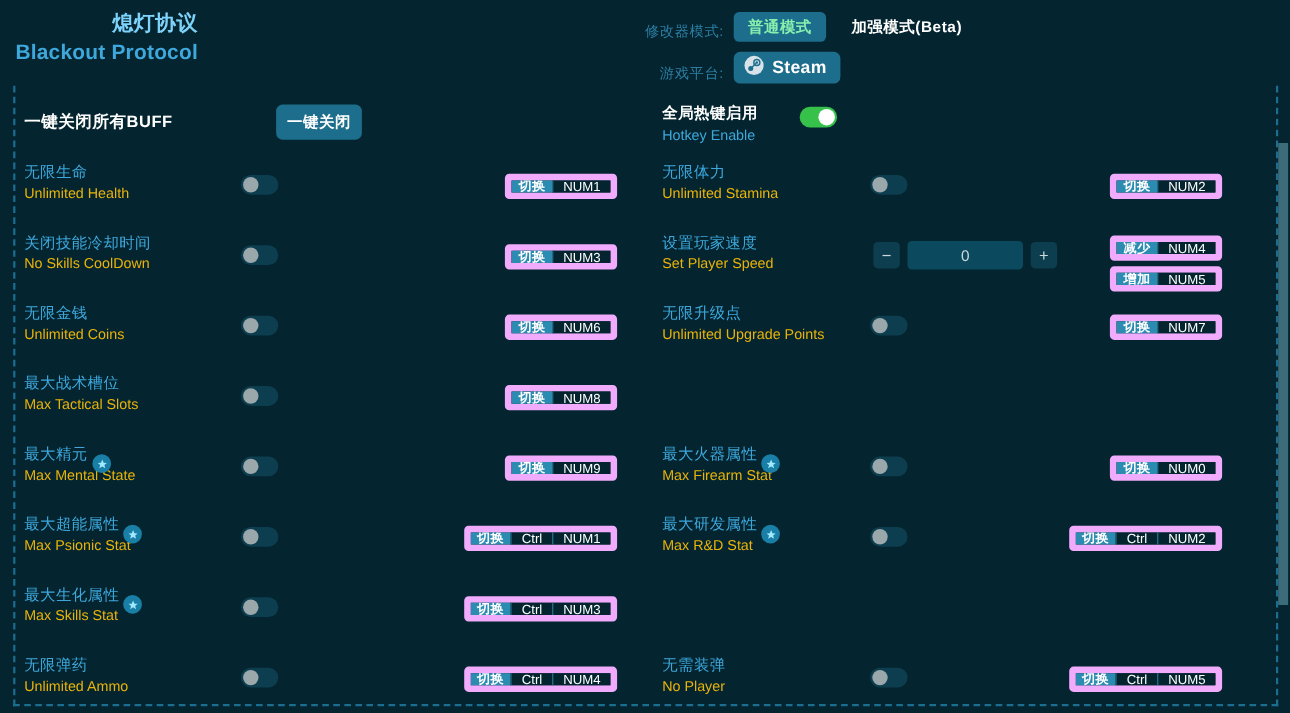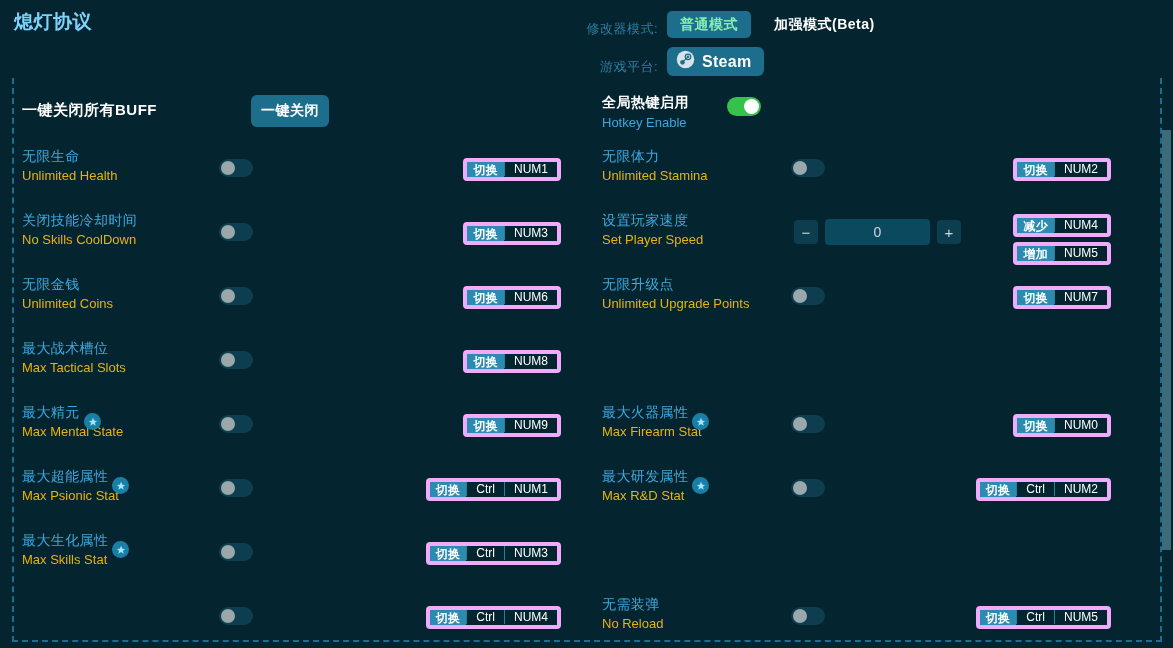--- a/index.html
+++ b/index.html
@@ -89,22 +89,22 @@
   .toggle {
     position:absolute; width:34px; height:18px; border-radius:9px;
     background:#0d3e4f; cursor:pointer;
   }
   .toggle::after {
     content:""; position:absolute; left:2px; top:2px;
     width:14px; height:14px; border-radius:50%; background:#9aa7ab;
   }
 
   .hk {
-    position:absolute; display:flex; align-items:flex-start; height:23px;
-    border:4px solid #f0abfc; border-radius:4px; overflow:hidden; cursor:pointer;
+    position:absolute; display:flex; align-items:center; height:23px;
+    border:6px solid #f0abfc; border-radius:4px; overflow:hidden; cursor:pointer;
   }
   .hk .hk-act {
     background:#2b8bb0; color:#ffffff; font-size:12px; font-weight:bold;
     padding:0 6px; display:flex; align-items:center; letter-spacing:0.3px;
   }
   .hk .hk-key {
     background:#04252f; color:#ffffff; font-size:12px;
     padding:0 9px; display:flex; align-items:center;
     border-left:1px solid #2c7b9b;
   }
@@ -135,20 +135,21 @@
   }
 </style>
 </head>
 <body>
 
 <div id="app">
 
   <div class="header">
     <div class="title-block">
       <div class="title-cn">熄灯协议</div>
+      <div class="title-en">Blackout Protocol</div>
     </div>
 
     <div class="hdr-controls">
       <div class="hdr-row">
         <span class="hdr-label">修改器模式:</span>
         <span class="mode-btn active">普通模式</span>
         <span class="mode-btn inactive">加强模式(Beta)</span>
       </div>
       <div class="hdr-row">
         <span class="hdr-label">游戏平台:</span>
@@ -368,33 +369,37 @@
           <div class="toggle" style="left: 197px; top: 13px;"></div>
           <div class="hk-stack" style="top: 12px; right: 0px; left: auto; align-items: flex-end;">
             <div class="hk">
               <span class="hk-act">切换</span>
               <span class="hk-key">Ctrl</span>
               <span class="hk-key">NUM3</span>
             </div>
           </div>
         </div>
         <div class="cheat" style="left: 8px; top: 516px; width: 539px;">
+          <div class="names">
+            <div class="name-cn">无限弹药</div>
+            <div class="name-en">Unlimited Ammo</div>
+          </div>
           <div class="toggle" style="left: 197px; top: 13px;"></div>
           <div class="hk-stack" style="top: 12px; right: 0px; left: auto; align-items: flex-end;">
             <div class="hk">
               <span class="hk-act">切换</span>
               <span class="hk-key">Ctrl</span>
               <span class="hk-key">NUM4</span>
             </div>
           </div>
         </div>
         <div class="cheat" style="left: 588px; top: 516px; width: 509px;">
           <div class="names">
             <div class="name-cn">无需装弹</div>
-            <div class="name-en">No Reload</div>
+            <div class="name-en">No Player</div>
           </div>
           <div class="toggle" style="left: 189px; top: 13px;"></div>
           <div class="hk-stack" style="top: 12px; right: 0px; left: auto; align-items: flex-end;">
             <div class="hk">
               <span class="hk-act">切换</span>
               <span class="hk-key">Ctrl</span>
               <span class="hk-key">NUM5</span>
             </div>
           </div>
         </div>

